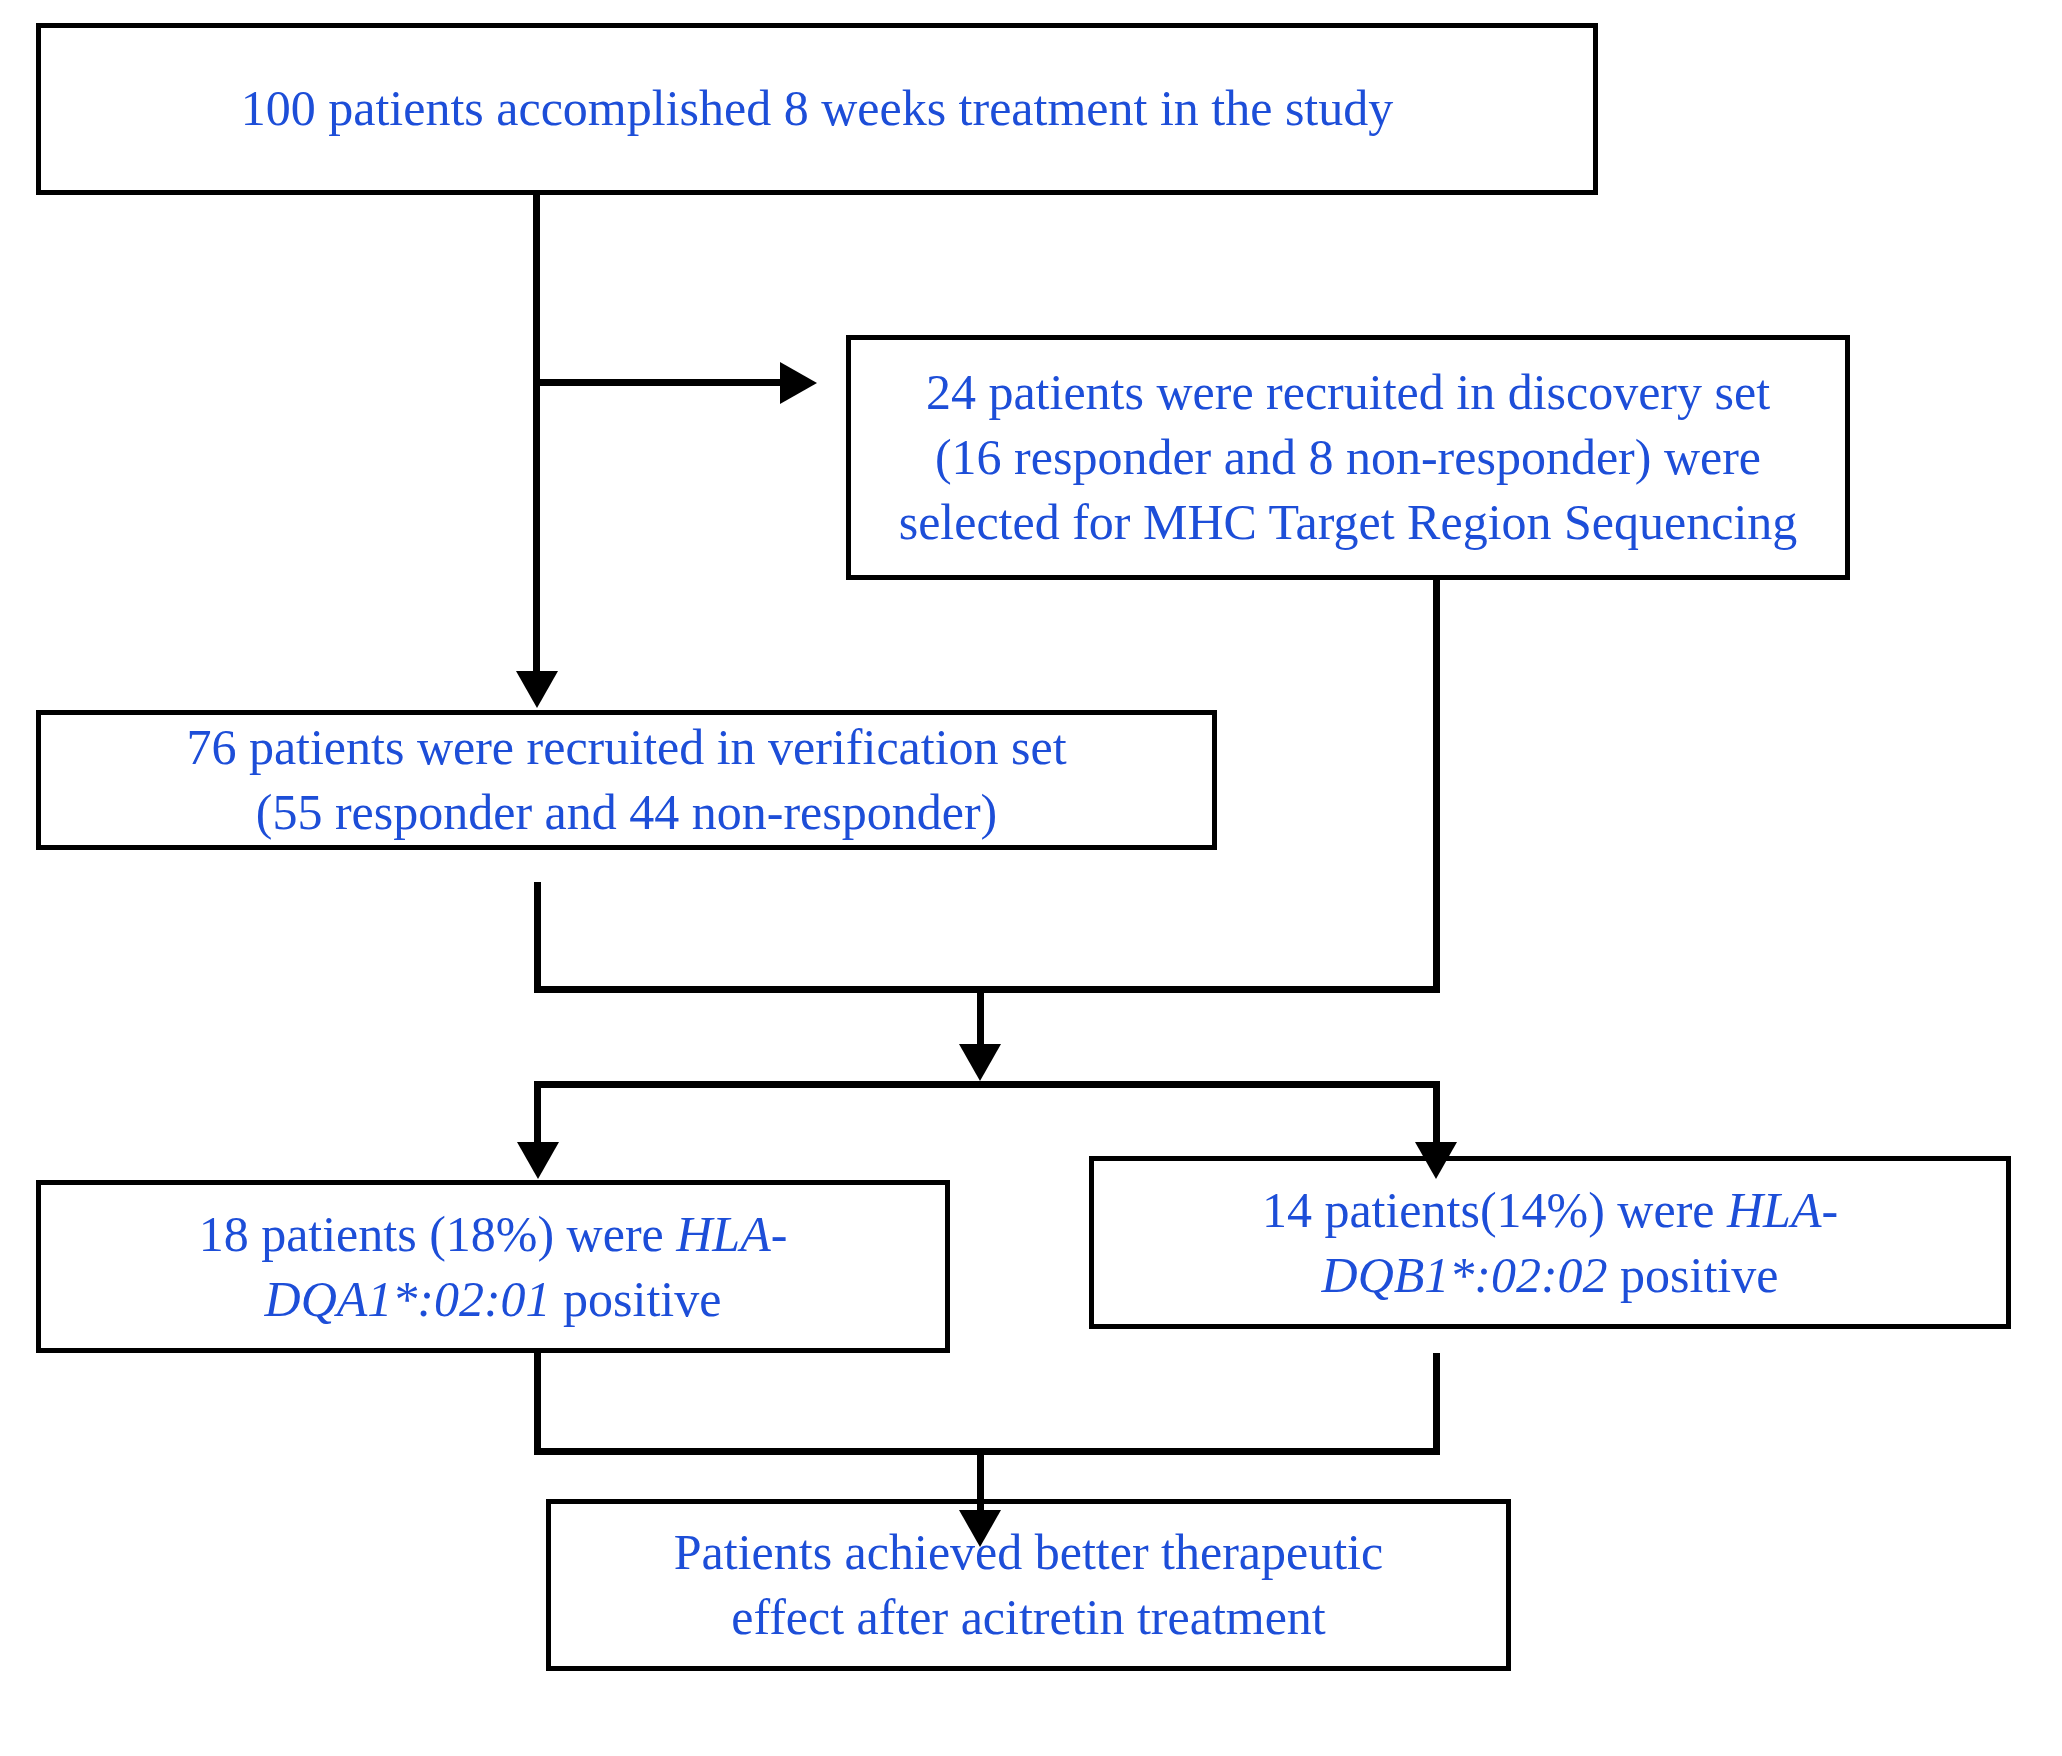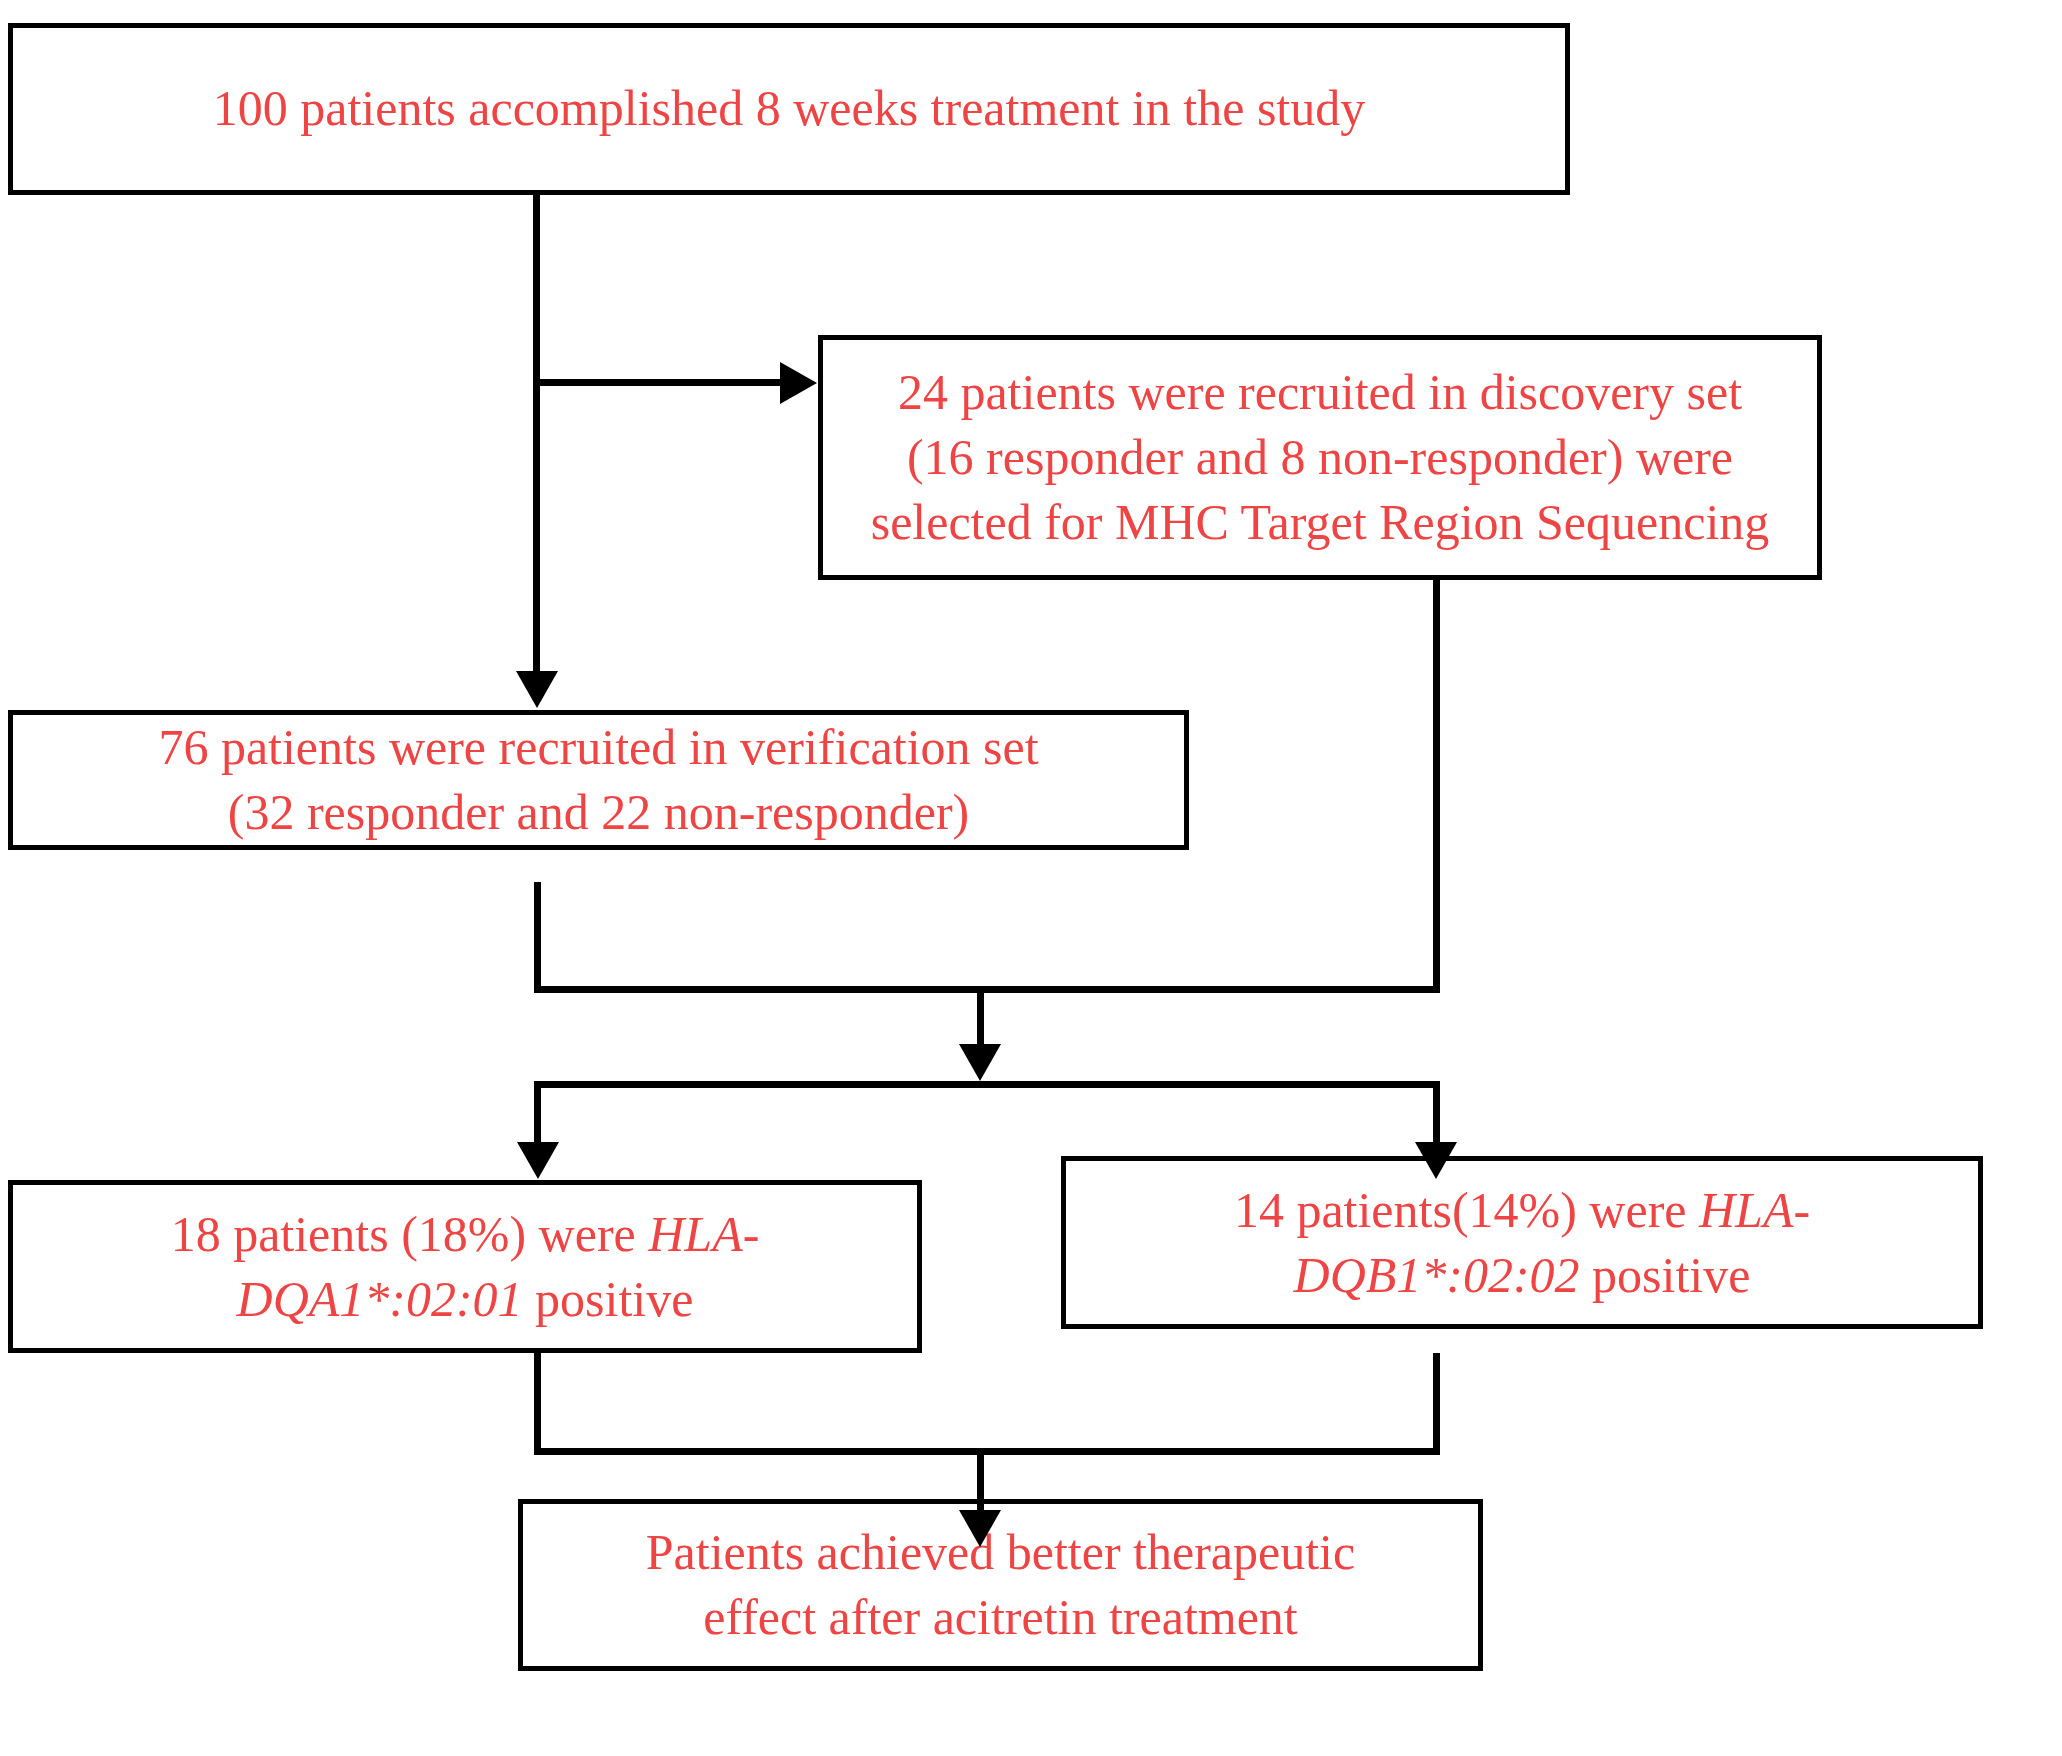--- a/index.html
+++ b/index.html
@@ -18,24 +18,25 @@
   }
   .node {
     position: absolute;
     box-sizing: border-box;
     border: 5.6px solid #000000;
     background: #ffffff;
     display: flex;
     align-items: center;
     justify-content: center;
     text-align: center;
-    color: #ef4444;
+    color: #1d4ed8;
     line-height: 1.30;
     font-size: 50px;
     padding: 4.8px 14.4px;
+    margin-left: 28px;
   }
   .node .txt { display: block; width: 100%; }
   .node .ital { font-style: italic; }
 
   
   .vline {
     position: absolute;
     background: #000000;
     width: 7.2px;
   }
@@ -76,21 +77,21 @@
     <span class="txt">
       <span>24 patients were recruited in discovery set</span><br>
       <span>(16 responder and 8 non-responder) were</span><br>
       <span>selected for MHC Target Region Sequencing</span>
     </span>
   </div>
 
   <div class="node" style="left:8px; top:710px; width:1181px; height:140px;">
     <span class="txt">
       <span>76 patients were recruited in verification set</span><br>
-      <span>(32 responder and 22 non-responder)</span>
+      <span>(55 responder and 44 non-responder)</span>
     </span>
   </div>
 
   <div class="node" style="left:8px; top:1180px; width:914px; height:173px;">
     <span class="txt">
       <span>18 patients (18%) were </span><span class="ital">HLA-</span><br>
       <span class="ital">DQA1*:02:01</span><span> positive</span>
     </span>
   </div>
 

